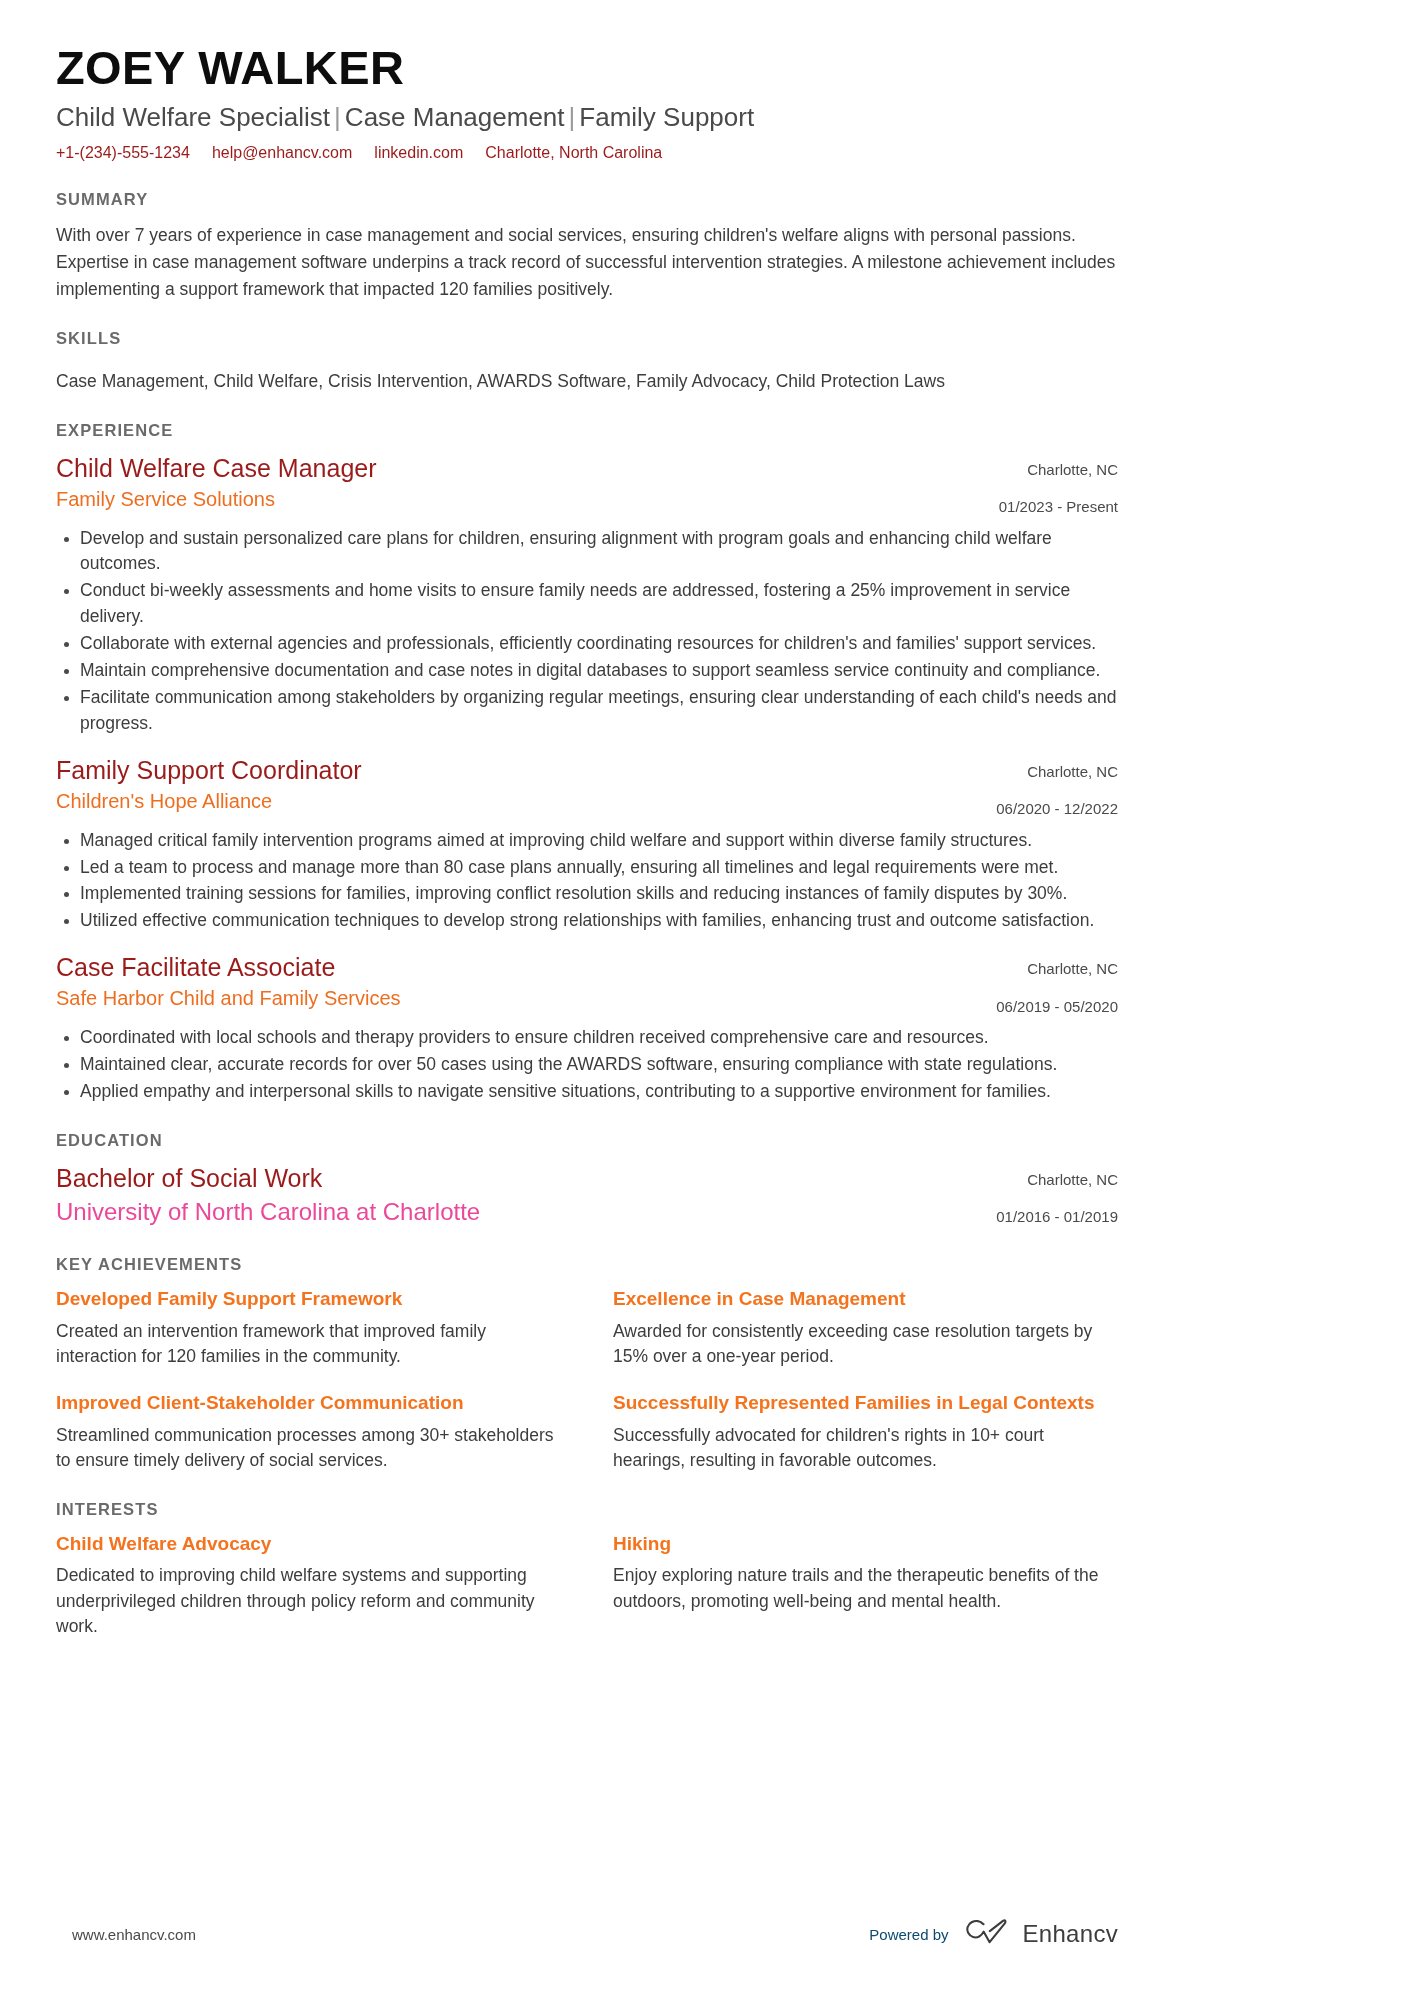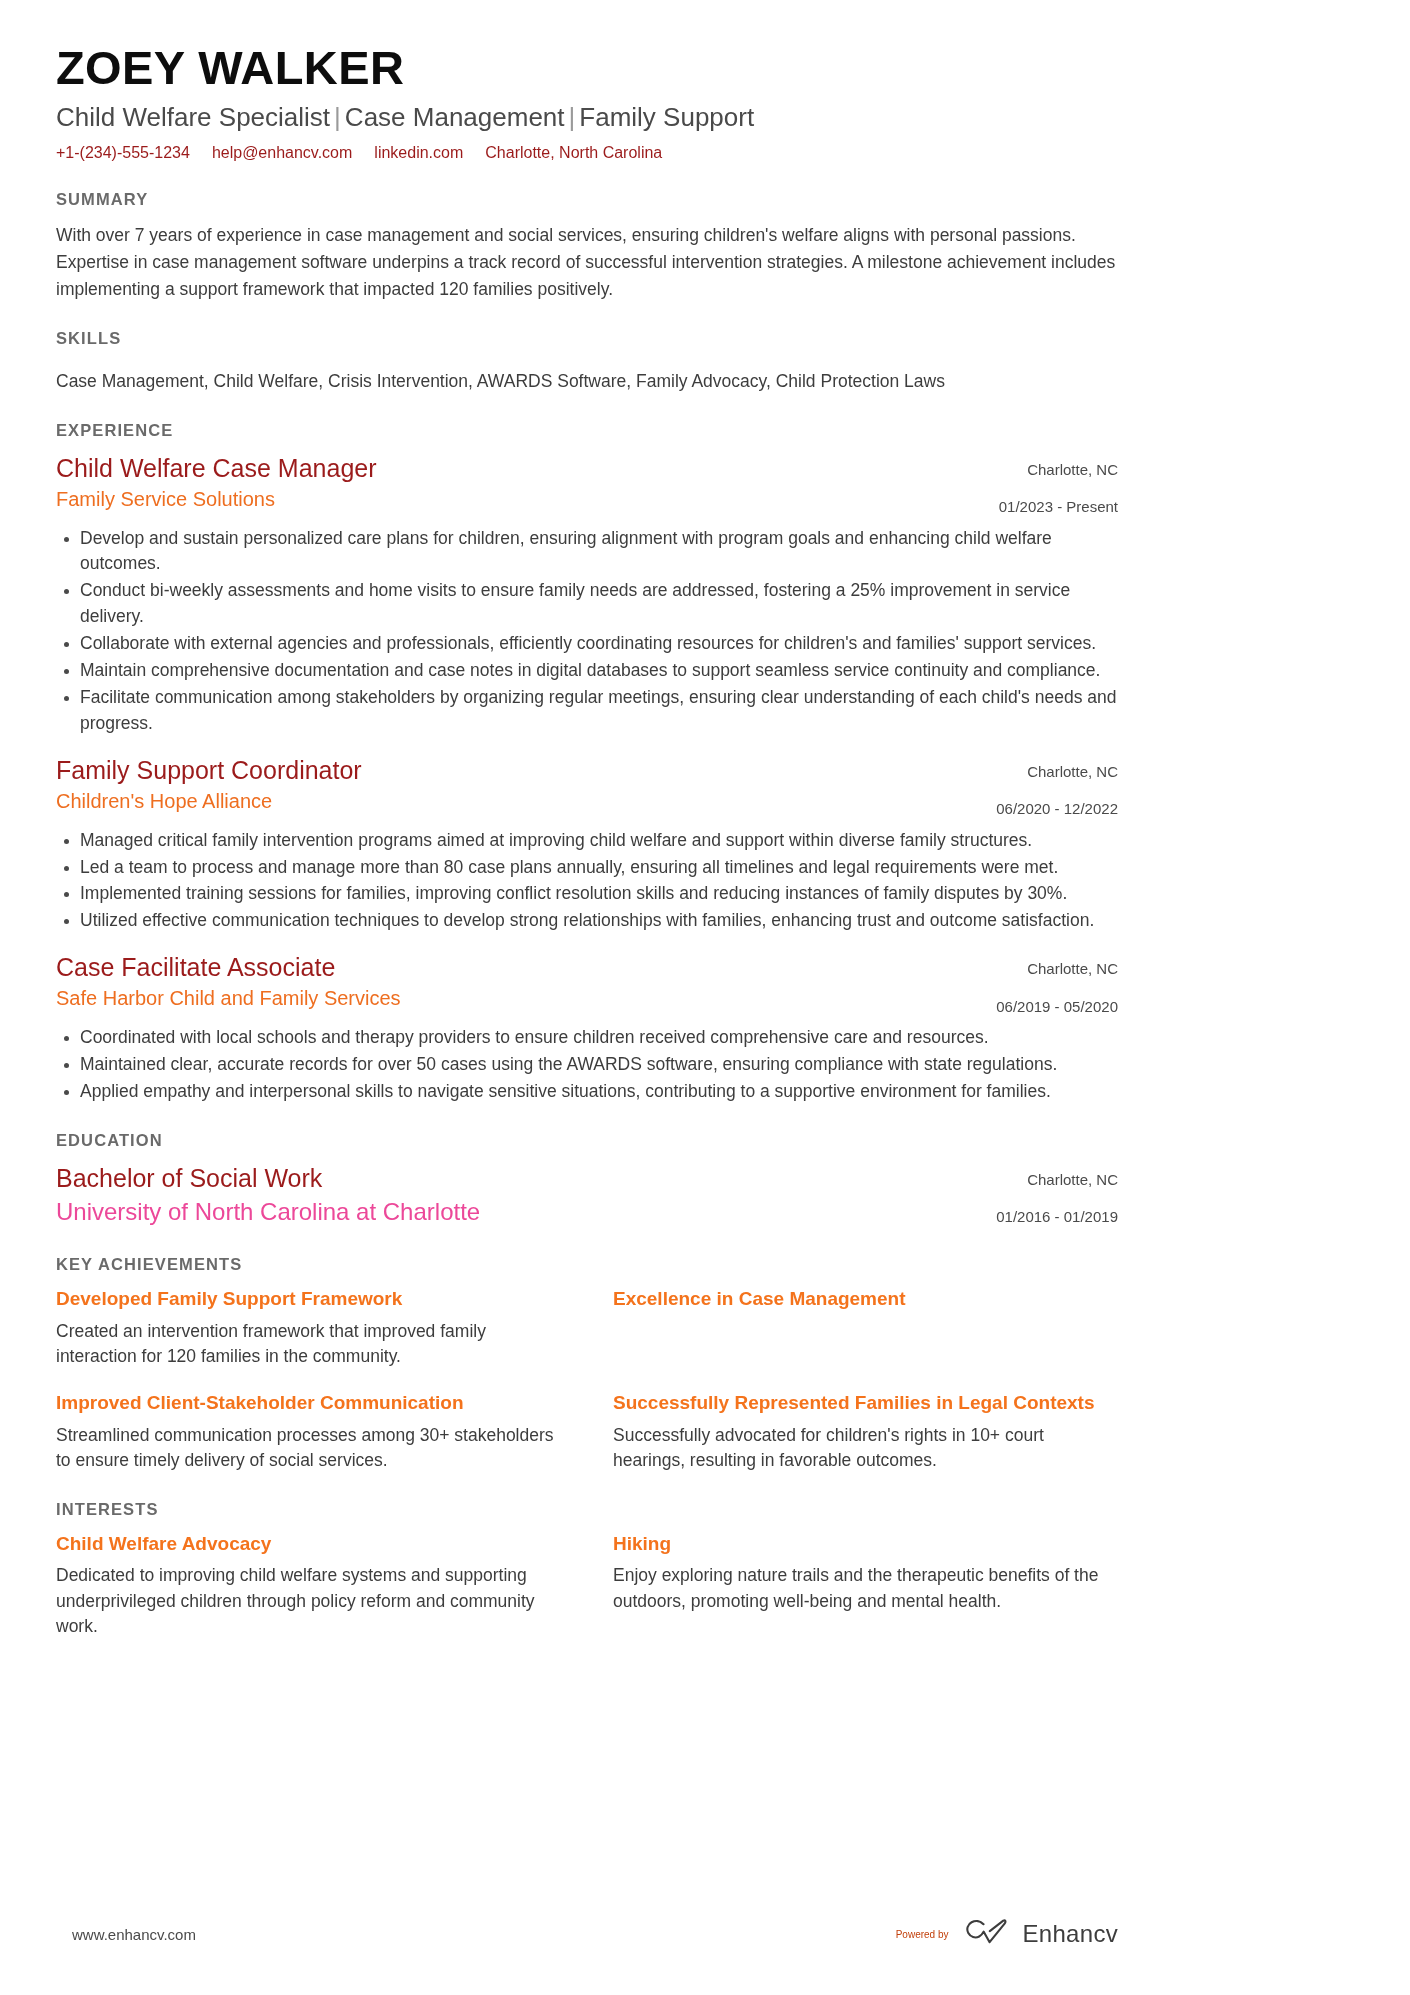--- a/index.html
+++ b/index.html
@@ -191,22 +191,22 @@
   .footer-url {
     font-size: 15px;
     color: #4a4a4a;
   }
   .footer-right {
     display: flex;
     align-items: center;
     gap: 16px;
   }
   .powered {
-    font-size: 10px;
-    color: #c2410c;
+    font-size: 15px;
+    color: #0c4a6e;
   }
   .brand {
     display: flex;
     align-items: center;
     gap: 14px;
   }
   .brand-word {
     font-size: 24px;
     color: #3d3d3d;
     letter-spacing: 0.3px;
@@ -320,20 +320,21 @@
 
   <div class="section">
     <div class="section-title">KEY ACHIEVEMENTS</div>
     <div class="grid2">
       <div>
         <div class="card-title">Developed Family Support Framework</div>
         <div class="card-text">Created an intervention framework that improved family interaction for 120 families in the community.</div>
       </div>
       <div>
         <div class="card-title">Excellence in Case Management</div>
+        <div class="card-text">Awarded for consistently exceeding case resolution targets by 15% over a one-year period.</div>
       </div>
       <div>
         <div class="card-title">Improved Client-Stakeholder Communication</div>
         <div class="card-text">Streamlined communication processes among 30+ stakeholders to ensure timely delivery of social services.</div>
       </div>
       <div>
         <div class="card-title">Successfully Represented Families in Legal Contexts</div>
         <div class="card-text">Successfully advocated for children's rights in 10+ court hearings, resulting in favorable outcomes.</div>
       </div>
     </div>

